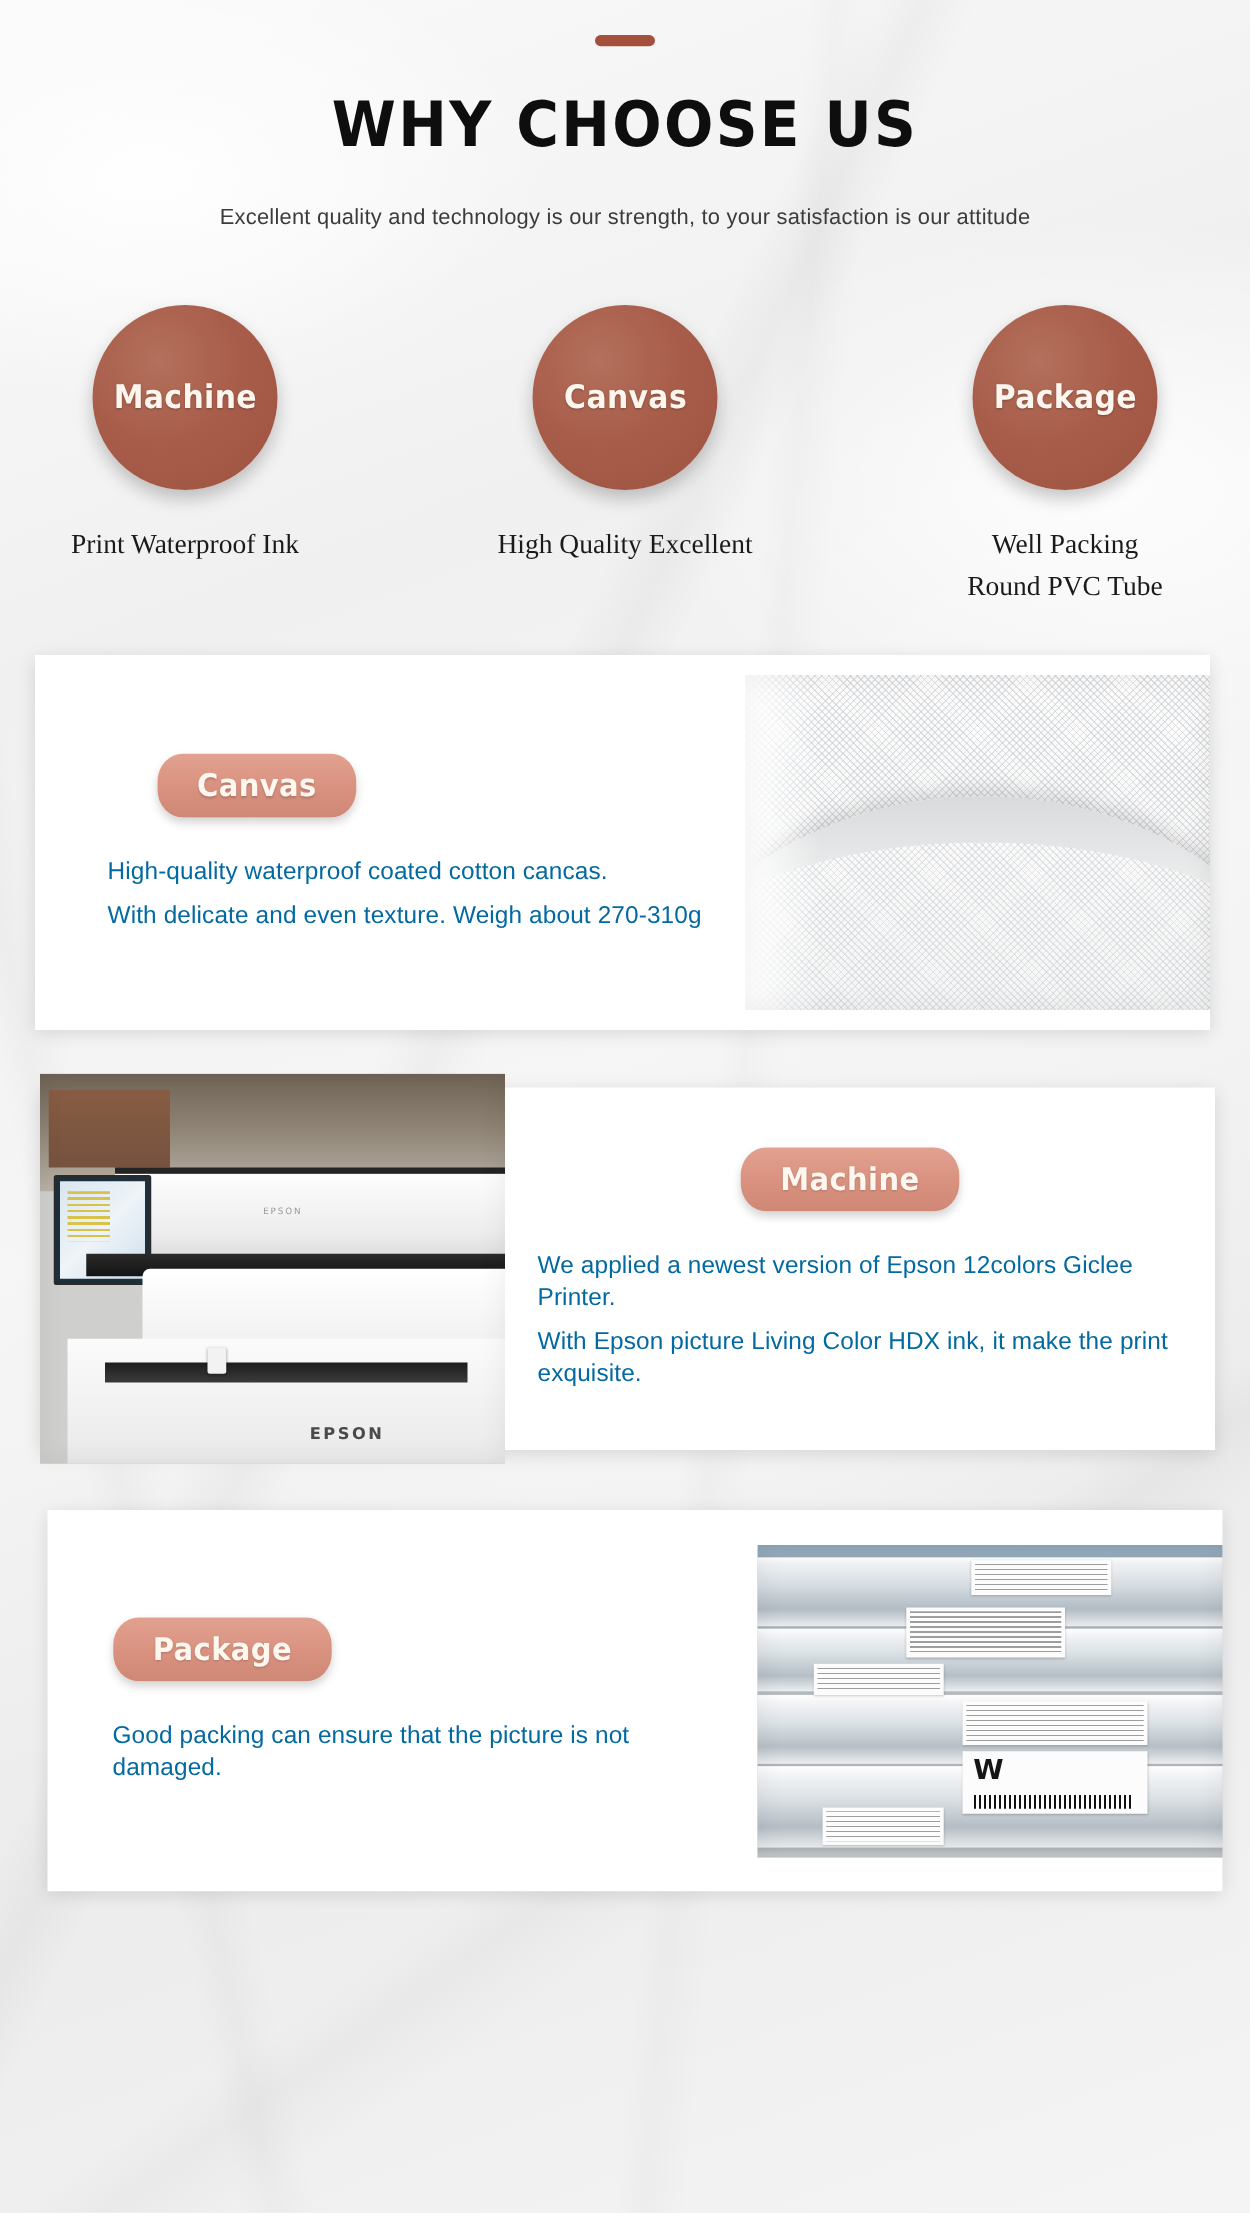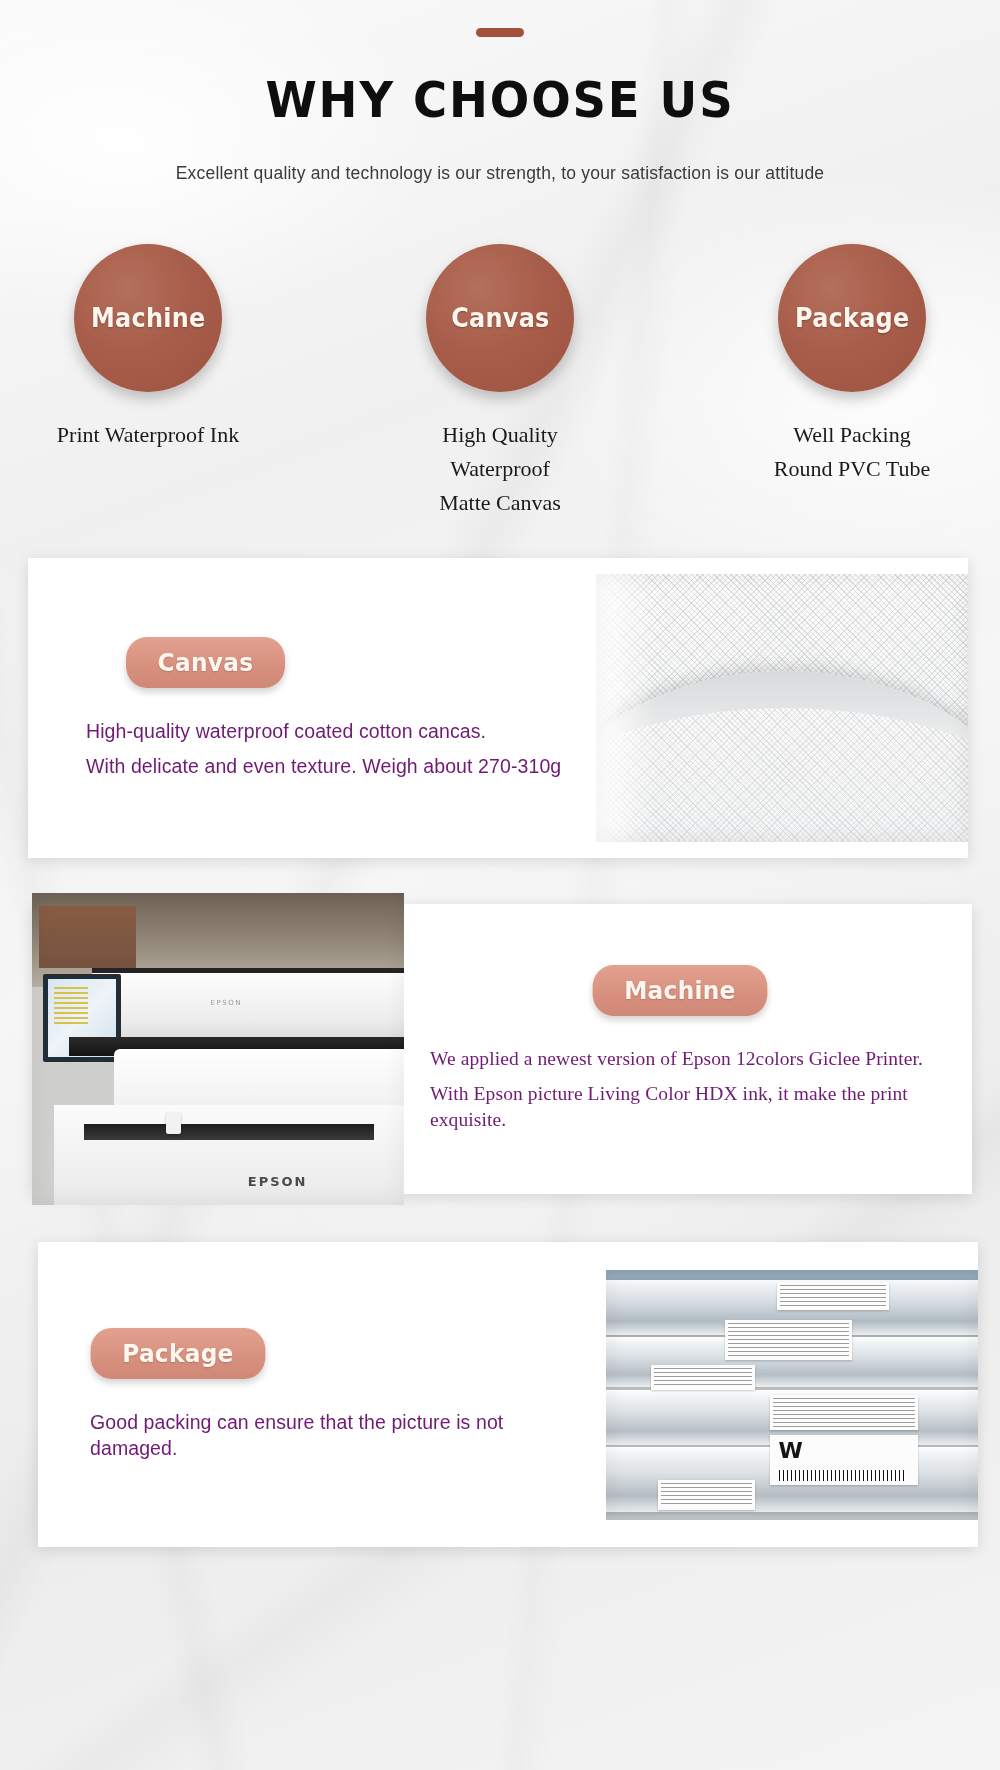--- a/index.html
+++ b/index.html
@@ -122,26 +122,26 @@
     text-shadow:0 1px 2px rgba(0,0,0,.18);
   }
   .pill-wrap { margin-bottom:30px; }
   .pill-wrap.center  { text-align:center; }
   .pill-wrap.left-a  { padding-left:58px; }
   .pill-wrap.left-b  { padding-left:12px; }
 
   .para {
     font-size:19.5px;
     line-height:1.34;
-    color:#701a75;
+    color:#0369a1;
     letter-spacing:.1px;
   }
   .para + .para { margin-top:9px; }
   .body-pad-a { padding-left:24px; }
-  .body-pad-b { padding-left:8px;font-family:Liberation Serif, serif; }
+  .body-pad-b { padding-left:8px; }
   .body-pad-c { padding-left:18px; }
 
   
   .photo { position:relative; overflow:hidden; flex-shrink:0; }
 
   
   .photo-canvas { width:372px; height:268px; background:#f4f4f4; }
   .canvas-weave {
     position:absolute; inset:0;
     background:
@@ -290,22 +290,21 @@
       <div class="badge-caption">
         <div>Print Waterproof Ink</div>
       </div>
     </div>
 
     <div class="badge-col">
       <div class="circle">
         <span class="circle-label">Canvas</span>
       </div>
       <div class="badge-caption">
-        <div>High Quality Waterproof</div>
-        <div>Matte Canvas</div>
+        <div>High Quality Excellent</div>
       </div>
     </div>
 
     <div class="badge-col">
       <div class="circle">
         <span class="circle-label">Package</span>
       </div>
       <div class="badge-caption">
         <div>Well Packing</div>
         <div>Round PVC Tube</div>

